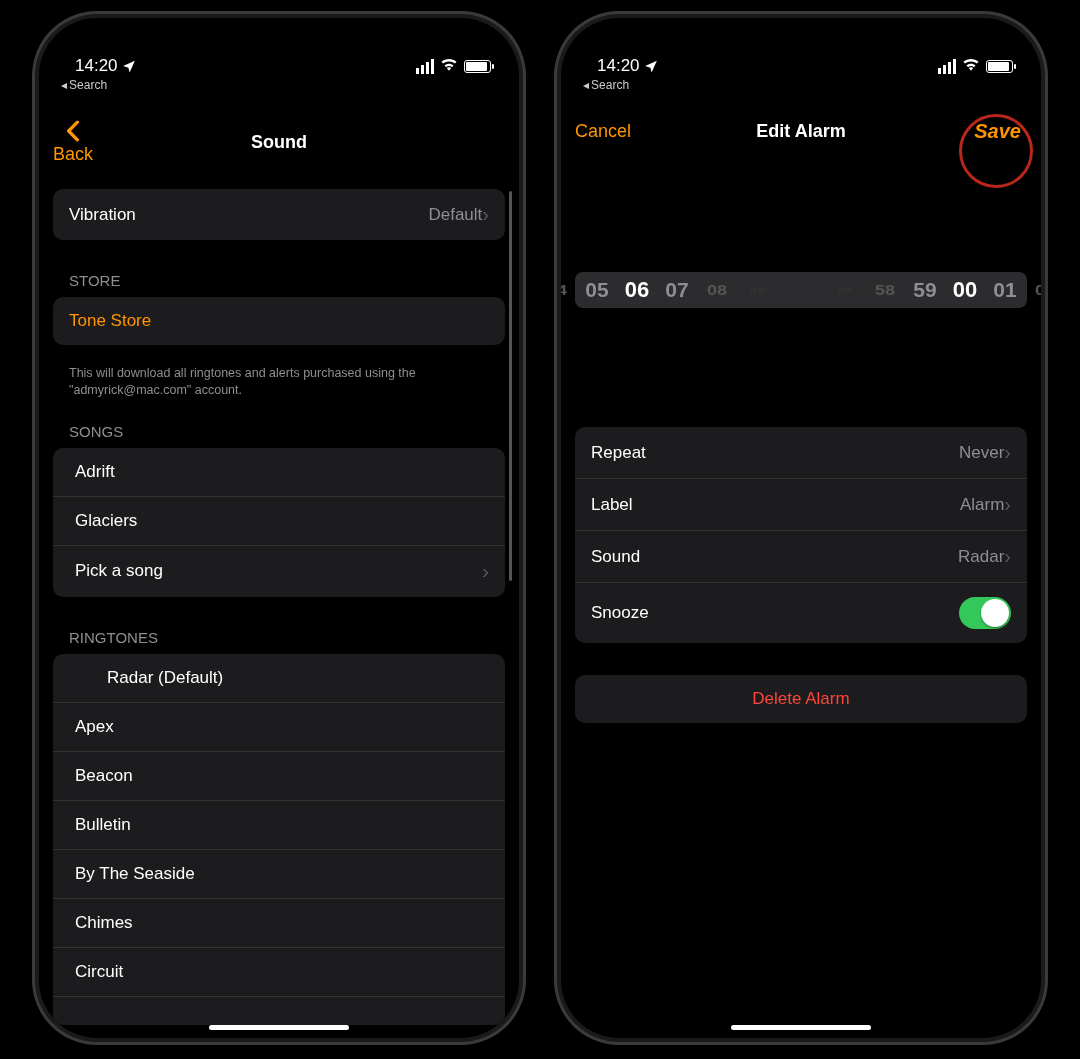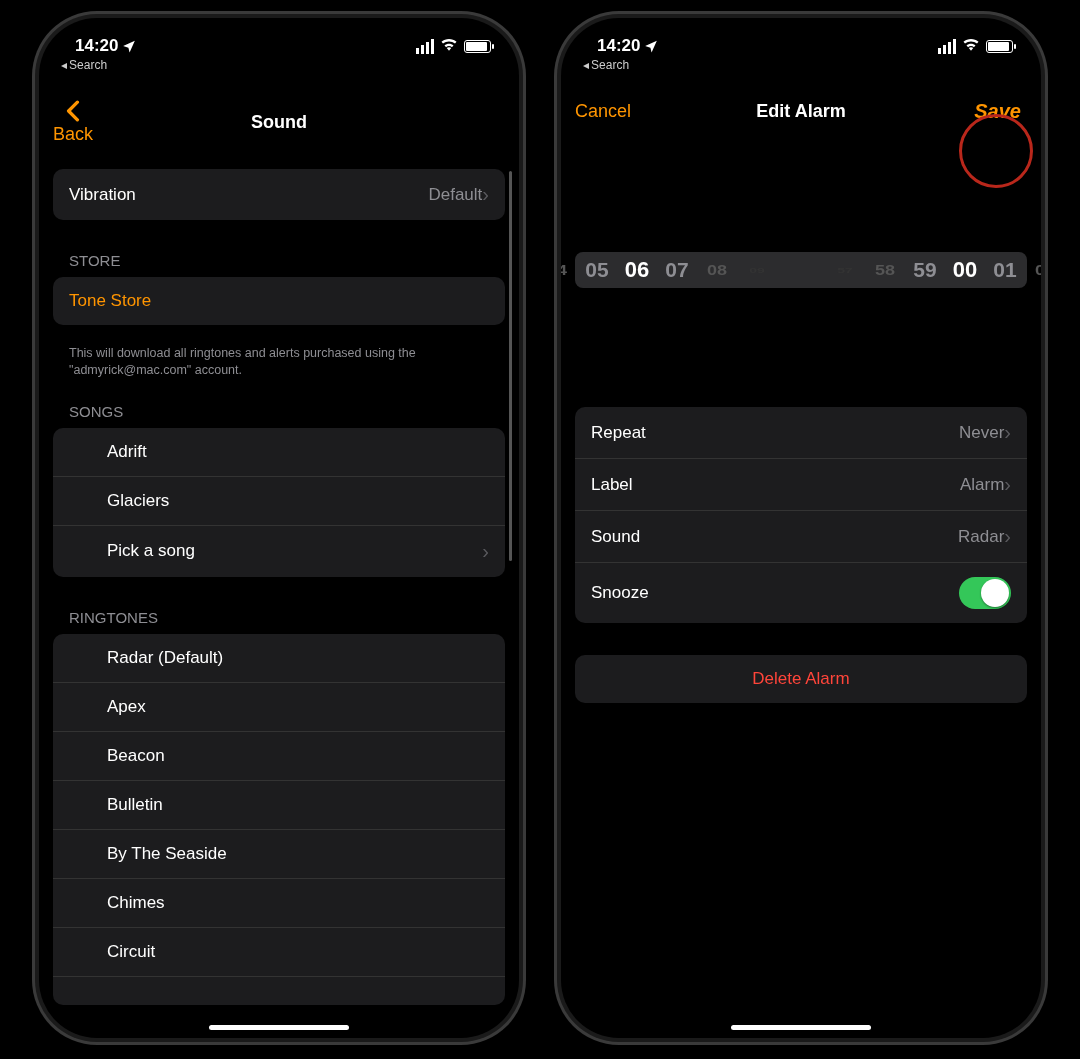--- a/index.html
+++ b/index.html
@@ -33,21 +33,22 @@
     border-bottom-right-radius: 18px;
     z-index: 50;
   }
   .status-bar {
     display: flex;
     justify-content: space-between;
     align-items: flex-end;
     padding: 18px 28px 0 36px;
     color: #fff;
     font-size: 17px;
-    font-weight: 700;
+    font-weight: 400;
+    margin-top: 20px;
   }
   .status-left { display:flex; align-items:center; gap:4px; }
   .status-right { display:flex; align-items:center; gap:6px; }
   .signal-bars { display:flex; align-items:flex-end; gap:2px; }
   .signal-bars span { width:3px; background:#fff; display:block; }
   .signal-bars span:nth-child(1){height:6px;}
   .signal-bars span:nth-child(2){height:9px;}
   .signal-bars span:nth-child(3){height:12px;}
   .signal-bars span:nth-child(4){height:15px;}
   .wifi-icon svg { width:18px; height:14px; }
@@ -70,21 +71,21 @@
   }
   .content { padding: 12px 14px 0 14px; height: calc(100% - 150px); overflow:hidden; position:relative;}
   .scrollbar { position:absolute; right:7px; top:14px; width:3px; height:390px; background:#555; border-radius:2px;}
   .cell-group { background:#1c1c1e; border-radius:10px; overflow:hidden; margin-bottom:12px; }
   .cell {
     display:flex; align-items:center; justify-content:space-between;
     padding: 14px 16px; color:#fff; font-size:17px;
     border-bottom:0.5px solid #333;
   }
   .cell:last-child { border-bottom:none; }
-  .cell.indent { padding-left:54px; }
+  .cell.indent { padding-left:22px; }
   .cell .check { width:38px; color:#ff9500; font-size:20px; font-weight:600; display:inline-block; text-align:left; margin-left:-38px;}
   .cell.has-check { padding-left:54px; position:relative;}
   .cell.has-check .check { position:absolute; left:16px;}
   .cell .value { color:#8e8e93; font-size:17px; display:flex; align-items:center; }
   .cell .chev { color:#5a5a5e; font-size:20px; }
   .section-header { color:#8e8e93; font-size:15px; padding:20px 16px 8px 16px; }
   .section-footer { color:#8e8e93; font-size:12.5px; padding:8px 16px 4px 16px; line-height:1.35;}
   .orange-text { color:#ff9500; }
   .red-text { color:#ff453a; text-align:center; width:100%; }
   

